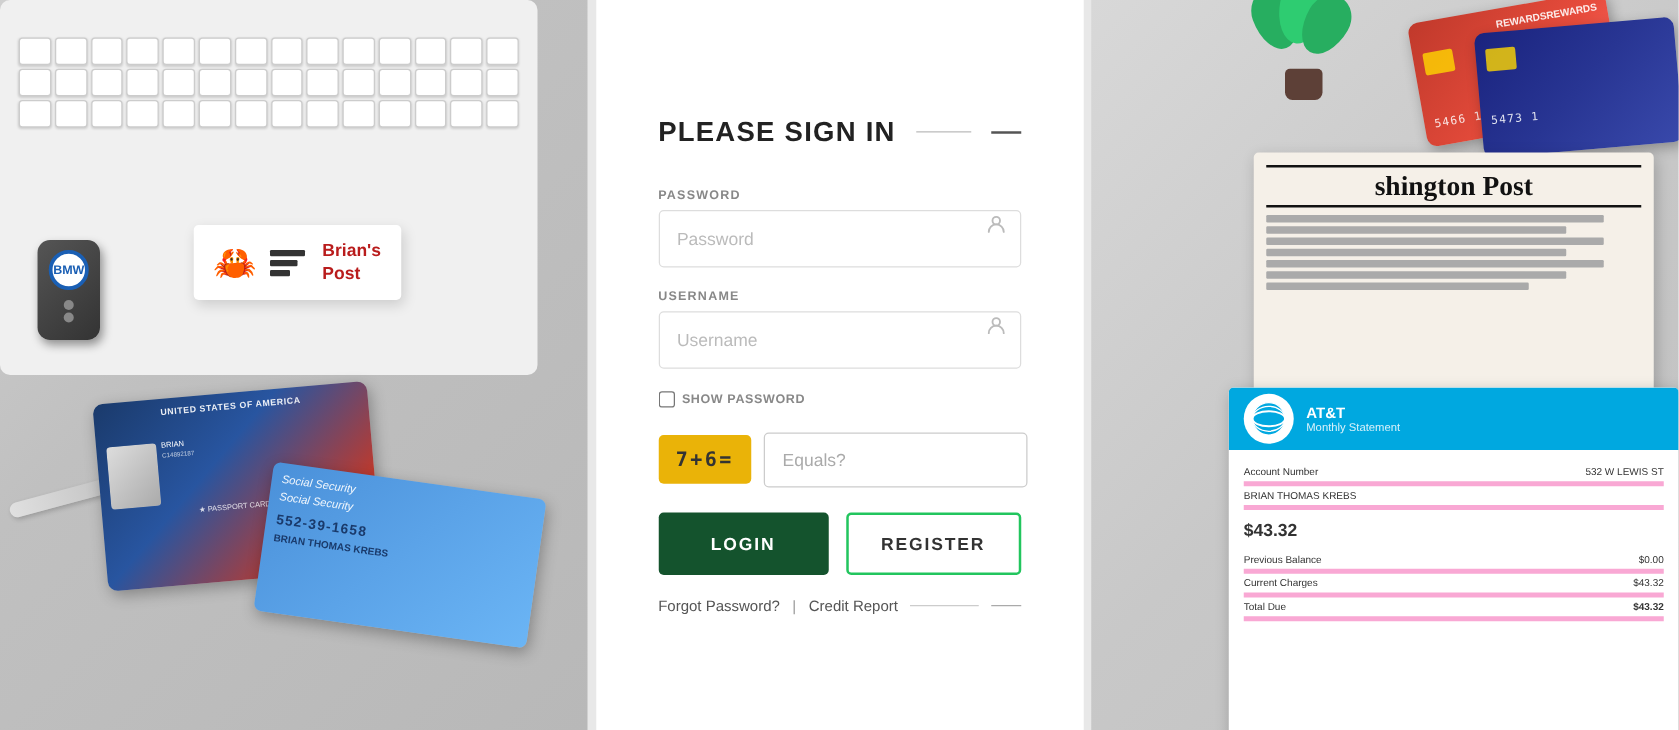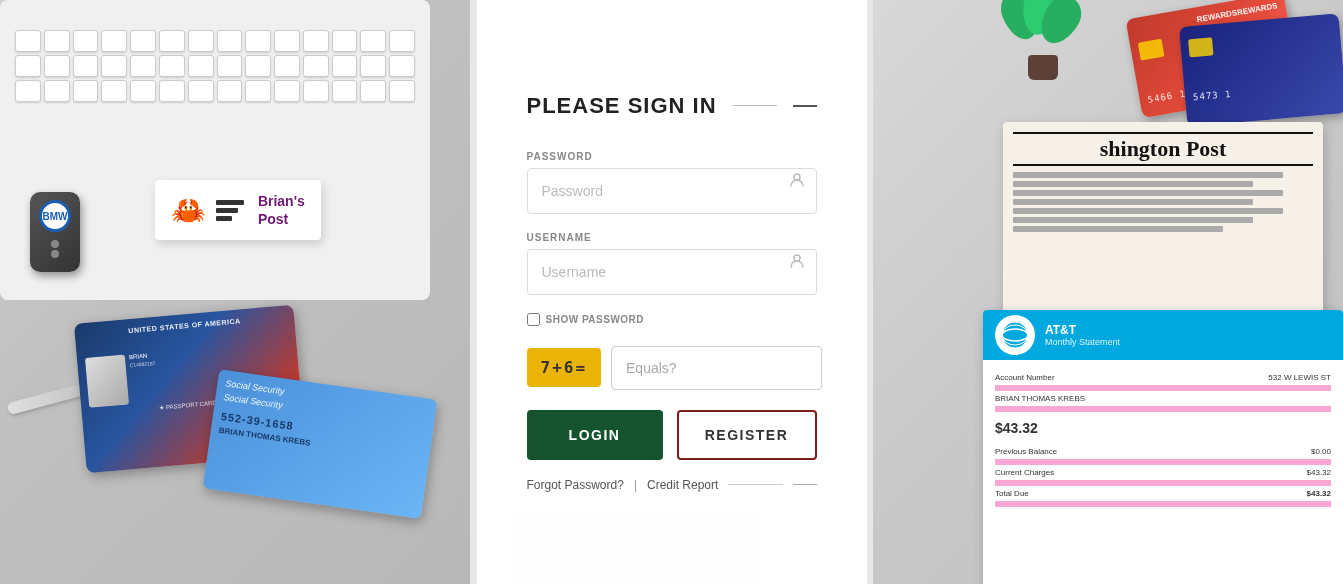--- a/index.html
+++ b/index.html
@@ -186,21 +186,21 @@
       border-radius: 1px;
     }
 
     .bar-long { width: 28px; }
     .bar-mid { width: 22px; }
     .bar-short { width: 16px; }
 
     .brians-club-text {
       font-size: 14px;
       font-weight: bold;
-      color: #701a75;
+      color: #b91c1c;
       line-height: 1.2;
     }
 
     
     .pen {
       position: absolute;
       left: 5px;
       top: 380px;
       width: 180px;
       height: 12px;
@@ -288,21 +288,21 @@
 
     .att-body {
       padding: 10px 12px;
     }
 
     .att-row {
       display: flex;
       justify-content: space-between;
       font-size: 8px;
       color: #333;
-      border-bottom: 6px solid #f9a8d4;
+      border-bottom: 4px solid #f9a8d4;
       padding: 3px 0;
     }
 
     .att-amount {
       font-weight: bold;
       font-size: 14px;
       color: #333;
       margin: 8px 0;
     }
 
@@ -525,21 +525,21 @@
       letter-spacing: 1.5px;
       cursor: pointer;
       text-transform: uppercase;
     }
 
     .btn-register {
       flex: 1;
       height: 50px;
       background: white;
       color: #333;
-      border: 2px solid #7f1d1d;
+      border: 2px solid #22c55e;
       border-radius: 4px;
       font-size: 14px;
       font-weight: bold;
       letter-spacing: 1.5px;
       cursor: pointer;
       text-transform: uppercase;
     }
 
     
     .footer-links {

